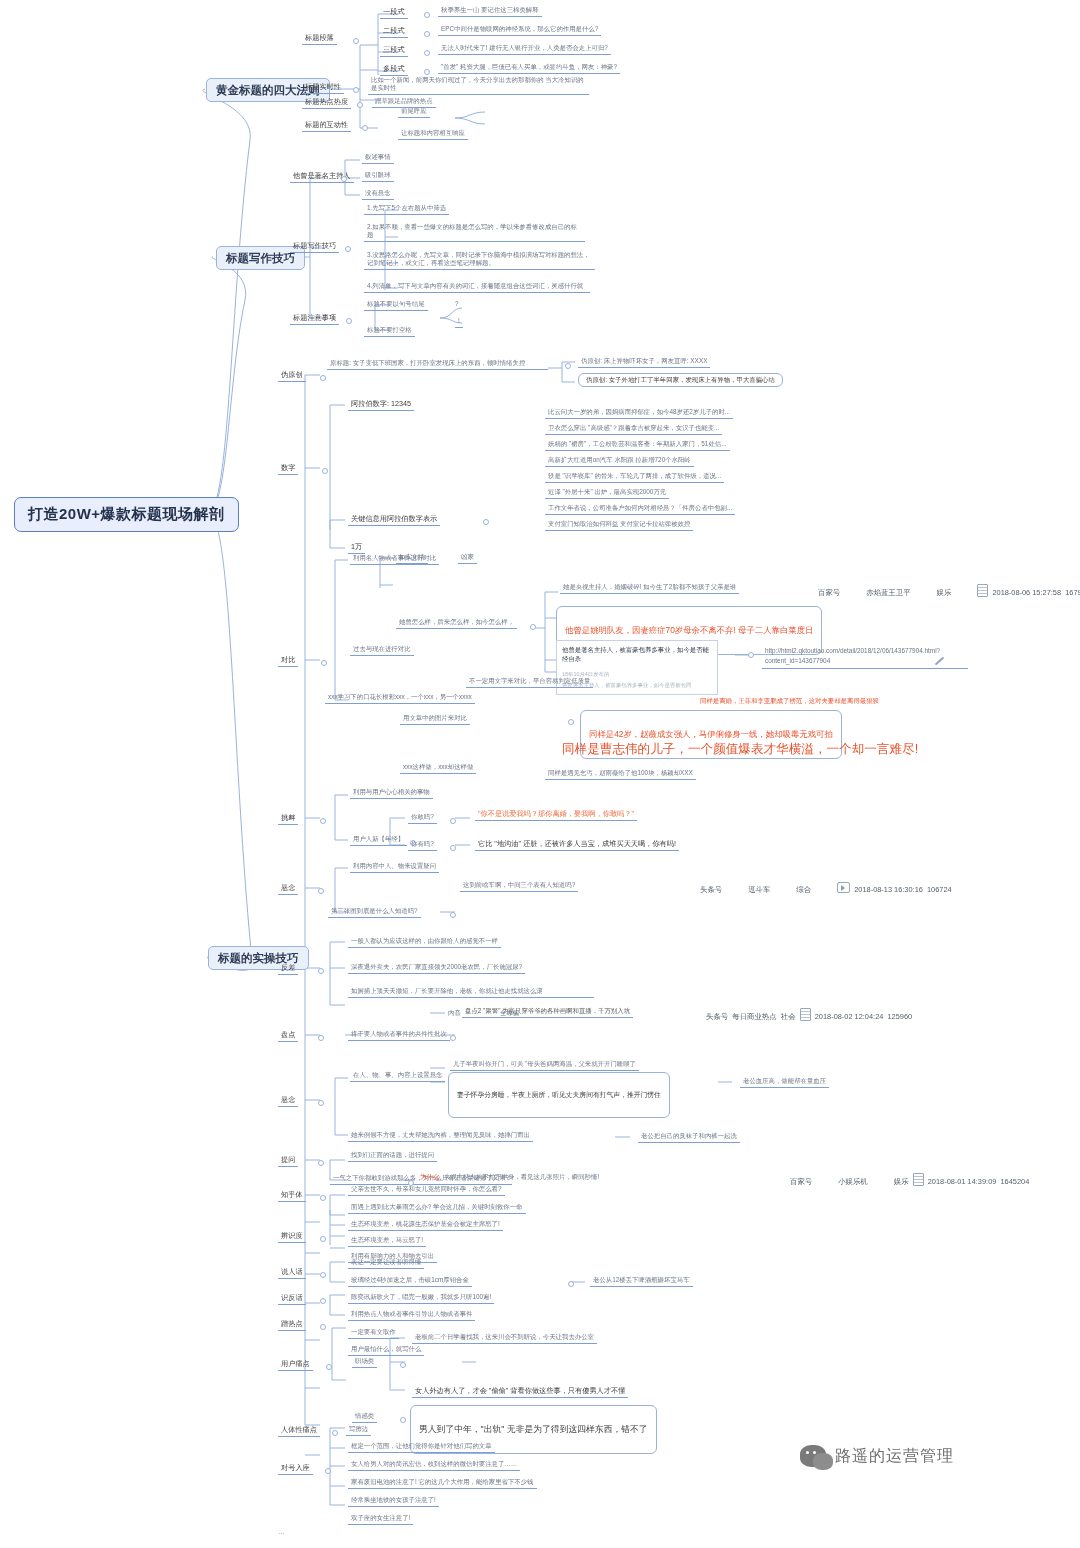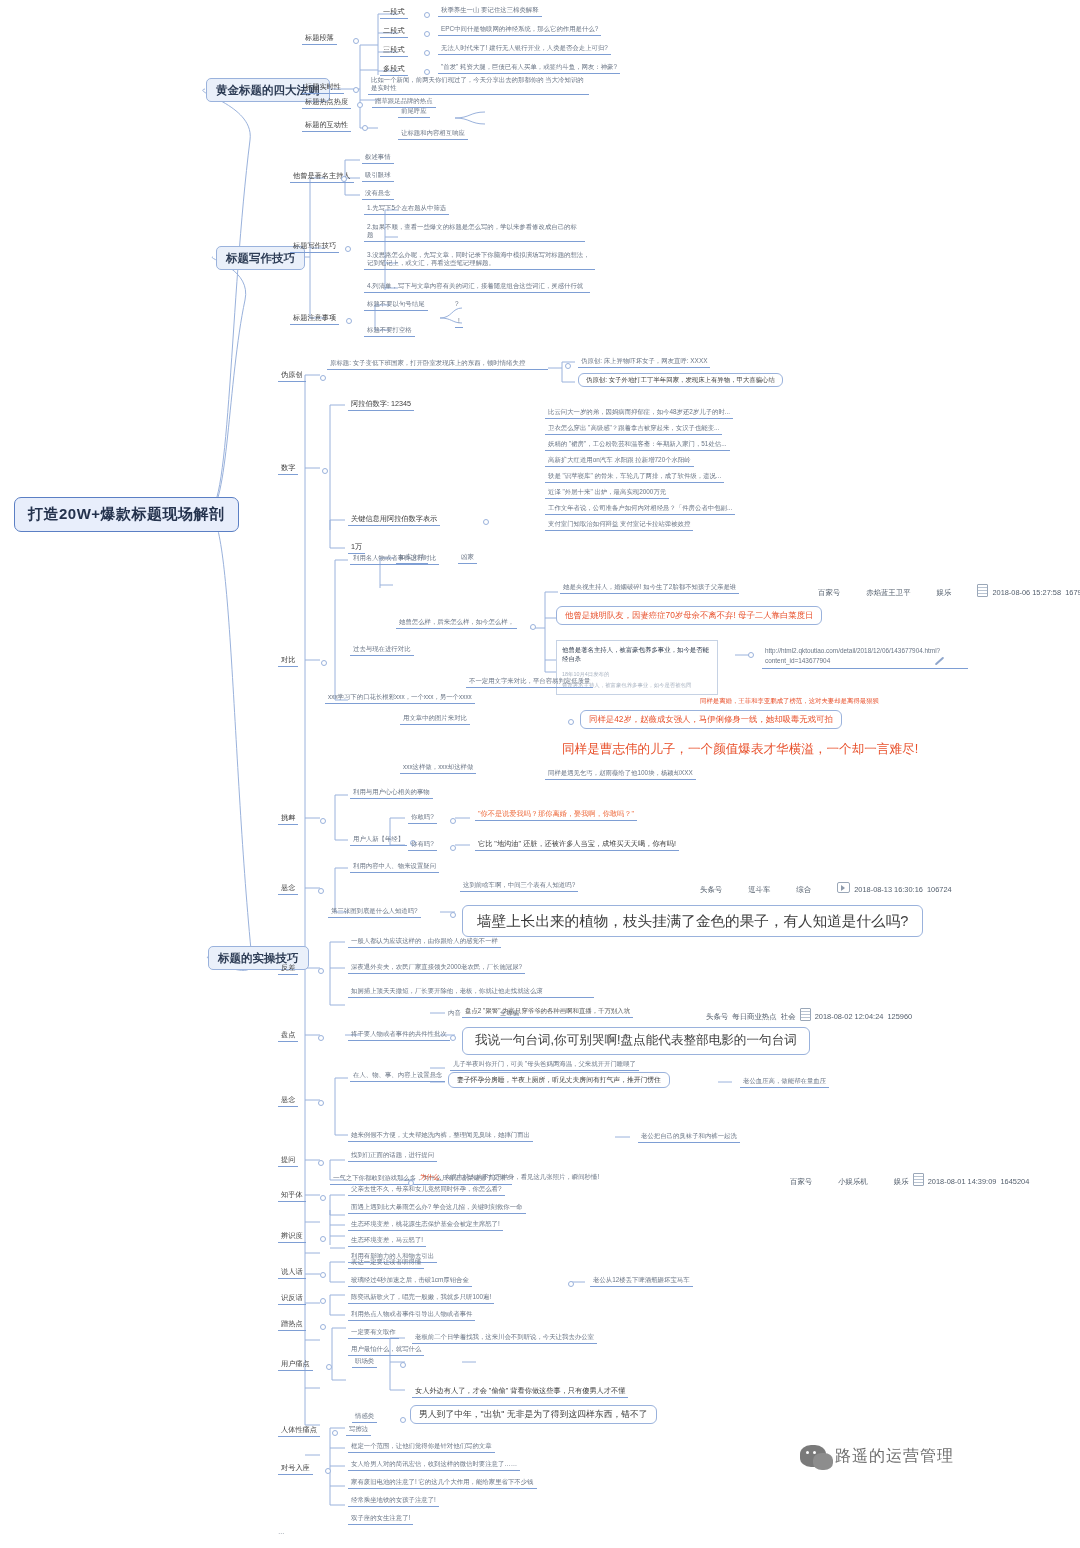--- a/index.html
+++ b/index.html
@@ -26,21 +26,21 @@
   
   .u{
     border-bottom:1.1px solid #7e9ed4;color:#3c3c3c;font-size:8.4px;
     padding:1px 3px 1.5px 3px;
   }
   .u.sm{font-size:7.2px;}
   .u.xs{font-size:6.4px;color:#6b7686;}
   
   .box{
     border:1px solid #9ab2dc;border-radius:6px;background:#fff;
-    font-size:8.4px;padding:3px 8px;color:#3c3c3c;
+    font-size:8.4px;padding:18px 8px;color:#3c3c3c;
   }
   .box.lg{font-size:12.6px;padding:5px 12px;}
   .box.xl{font-size:14.6px;padding:6px 14px;}
   .box.b{font-weight:bold;}
   .plain{font-size:8.4px;color:#3c3c3c;}
   .plain.lg{font-size:12.6px;}
   .plain.xs{font-size:6.4px;color:#6b7686;}
 
   
   .dot{
@@ -402,39 +402,37 @@
 
   <div class="node u sm" style="left:278px;top:882px;">悬念</div>
   <div class="dot" style="left:318px;top:888px;"></div>
   <div class="node u xs" style="left:350px;top:861px;">利用内容中人、物来设置疑问</div>
   <div class="node u xs" style="left:328px;top:906px;">第三张图到底是什么人知道吗?</div>
   <div class="dot" style="left:450px;top:912px;"></div>
   <div class="node u xs" style="left:460px;top:880px;">这到前啥车啊，中间三个表有人知道吗?</div>
   <div class="meta" style="left:700px;top:882px;">
     <span>头条号</span><span class="sep"></span><span>逗斗车</span><span class="sep"></span><span>综合</span><span class="sep"></span><span class="playicon"></span>&nbsp;&nbsp;<span>2018-08-13 16:30:16</span>&nbsp;&nbsp;<span>106724</span>
   </div>
-  <div class="node box xl" style="left:462px;top:905px;">墙壁上长出来的植物，枝头挂满了金色的果子，有人知道是什么吗?</div>
 
   <div class="node u sm" style="left:278px;top:962px;">反差</div>
   <div class="dot" style="left:318px;top:968px;"></div>
   <div class="node u xs" style="left:348px;top:936px;">一般人都认为应该这样的，由你跟给人的感觉不一样</div>
   <div class="node u xs" style="left:348px;top:962px;">深夜退外卖夫，农民厂家直接领失2000老农民，厂长施冠尿?</div>
   <div class="node u xs" style="left:348px;top:986px;width:240px;white-space:normal;">如厕捕上顶天天撒短，厂长要开除他，老板，你就让他走找就这么滚</div>
   <div class="node plain xs" style="left:448px;top:1009px;">内音</div>
   <div class="node plain xs" style="left:500px;top:1009px;">全靠骗</div>
 
   <div class="node u sm" style="left:278px;top:1029px;">盘点</div>
   <div class="dot" style="left:318px;top:1035px;"></div>
   <div class="node u xs" style="left:348px;top:1029px;">将干要人物或者事件的共件性批次</div>
   <div class="dot" style="left:450px;top:1035px;"></div>
   <div class="node u xs" style="left:462px;top:1006px;color:#555;">盘点2 "聚警" 为富只穿爷爷的各种画啊和直播，千万别入坑</div>
   <div class="meta" style="left:706px;top:1008px;">
     <span>头条号</span>&nbsp;&nbsp;<span>每日商业热点</span>&nbsp;&nbsp;<span>社会</span>&nbsp;&nbsp;<span class="docicon"></span>&nbsp;&nbsp;<span>2018-08-02 12:04:24</span>&nbsp;&nbsp;<span>125960</span>
   </div>
-  <div class="node box lg" style="left:462px;top:1027px;">我说一句台词,你可别哭啊!盘点能代表整部电影的一句台词</div>
 
   <div class="node u sm" style="left:278px;top:1094px;">悬念</div>
   <div class="dot" style="left:318px;top:1100px;"></div>
   <div class="node u xs" style="left:350px;top:1070px;">在人、物、事、内容上设置悬念</div>
   <div class="node u xs" style="left:450px;top:1059px;">儿子半夜叫你开门，可关 "母头爸妈两海温，父来就开开门睡喂了</div>
   <div class="node box" style="left:448px;top:1072px;font-size:6.8px;">妻子怀孕分房睡，半夜上厕所，听见丈夫房间有打气声，推开门愣住</div>
   <div class="node u xs" style="left:740px;top:1076px;">老公血压高，做能帮在量血压</div>
   <div class="node u xs" style="left:348px;top:1130px;">她来例假不方便，丈夫帮她洗内裤，整理闻见臭味，她摔门而出</div>
   <div class="node u xs" style="left:638px;top:1131px;">老公把自己的臭袜子和内裤一起洗</div>
 

